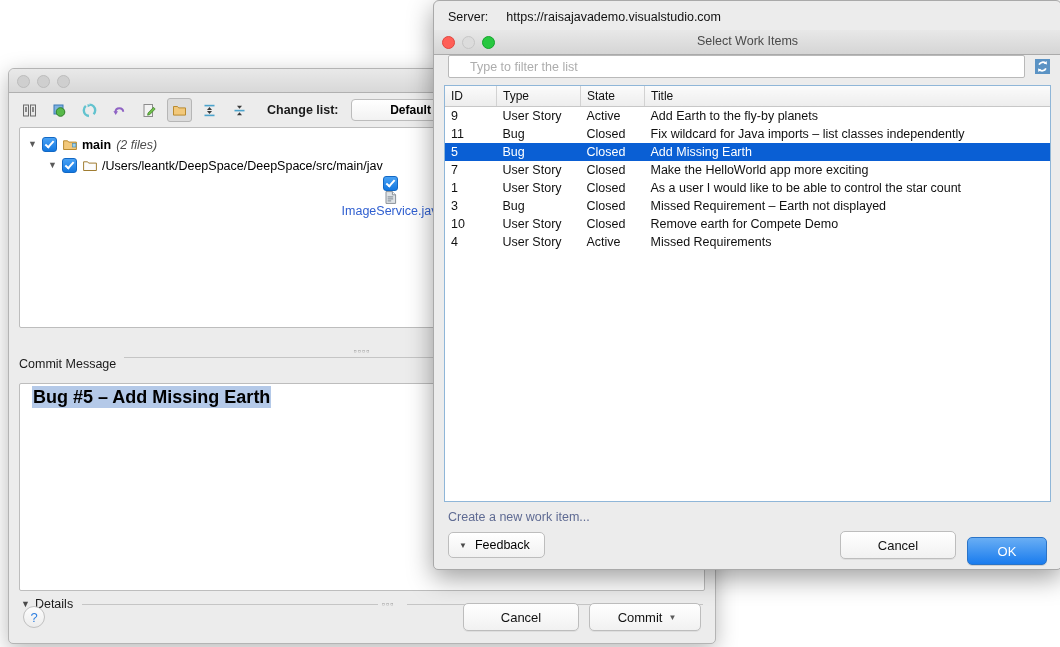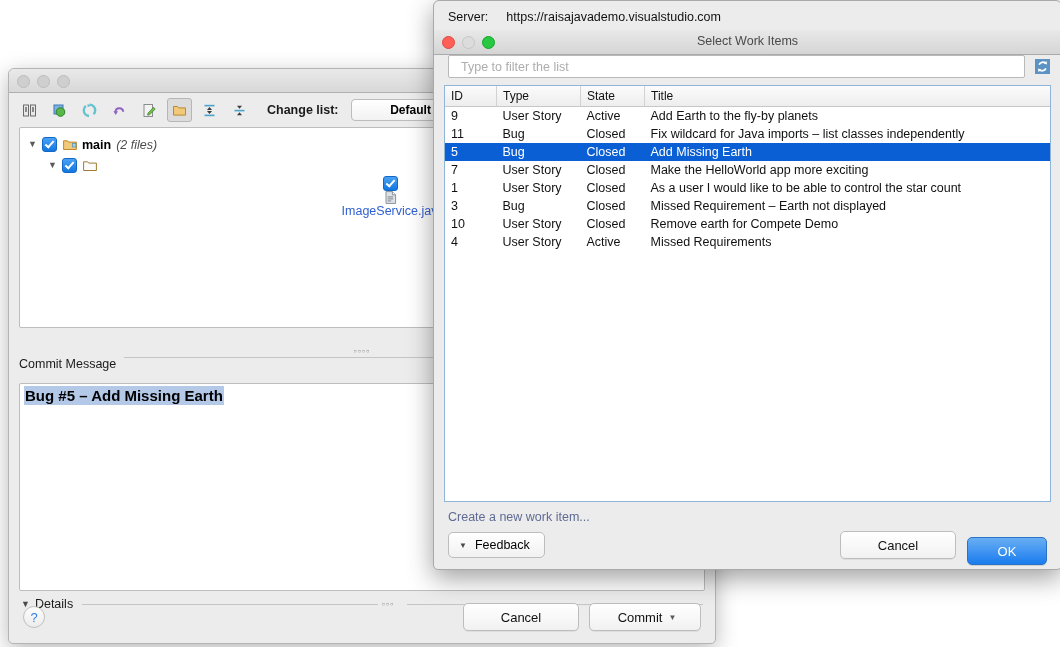--- a/index.html
+++ b/index.html
@@ -183,22 +183,22 @@
     margin-left: 4px;
   }
   .msg-btn.flat { border-color: transparent; background: transparent; }
 
   #commit-message {
     margin: 0 10px;
     height: 200px;
     background: #fff;
     border: 1px solid #bdbdbd;
     border-radius: 2px;
-    padding: 3px 4px;
-    font-size: 15px;
+    padding: 3px 12px;
+    font-size: 18px;
     overflow: hidden;
   }
   .sel-text {
     background: #b4c9e8;
     color: #000;
     font-weight: bold;
     padding: 1px 1px;
   }
   #details-row {
     display: flex;
@@ -283,21 +283,21 @@
     padding: 0 10px 0 14px;
     gap: 8px;
   }
   #wi-filter {
     flex: 1;
     height: 21px;
     background: #fff;
     border: 1px solid #b9b9b9;
     border-radius: 2px;
     display: flex; align-items: center;
-    padding: 0 12px;
+    padding: 0 21px;
     color: #adadad;
     font-size: 12.5px;
   }
   .refresh-ico { width: 18px; height: 18px; display: flex; align-items: center; justify-content: center; }
 
   #wi-table-wrap {
     margin: 7px 10px 0 10px;
     height: 415px;
     background: #fff;
     border: 1px solid #8fb6d8;
@@ -460,20 +460,21 @@
     </div>
 
     <div class="tree-row indent1">
       <span class="disc">▼</span>
       <span class="cbox"></span>
       <span class="folder-ico">
         <svg width="14" height="12" viewBox="0 0 14 12">
           <path d="M0.6 1.8 h4 l1.1 1.3 h7.7 v7.4 h-12.8 Z" fill="#fcfcfc" stroke="#a07d32"></path>
         </svg>
       </span>
+      <span class="tree-path">/Users/leantk/DeepSpace/DeepSpace/src/main/jav</span>
     </div>
 
     <div class="tree-row indent2">
       <span class="cbox"></span>
       <span class="folder-ico">
         <svg width="12" height="13" viewBox="0 0 12 13">
           <path d="M1 0.6 h6.4 l3.2 3.2 v8.6 h-9.6 Z" fill="#dfe3e6" stroke="#8a9199"></path>
           <path d="M7.4 0.6 v3.2 h3.2" fill="#f4f6f7" stroke="#8a9199"></path>
           <rect x="2.6" y="5.4" width="5.6" height="1" fill="#7d8791"></rect>
           <rect x="2.6" y="7.4" width="5.6" height="1" fill="#7d8791"></rect>

